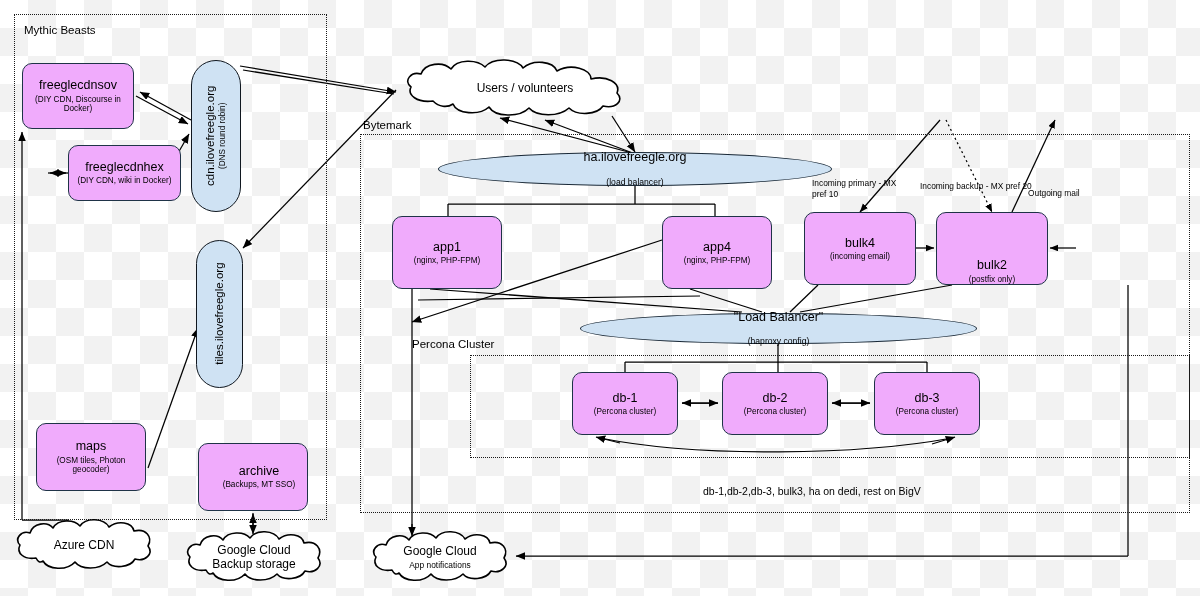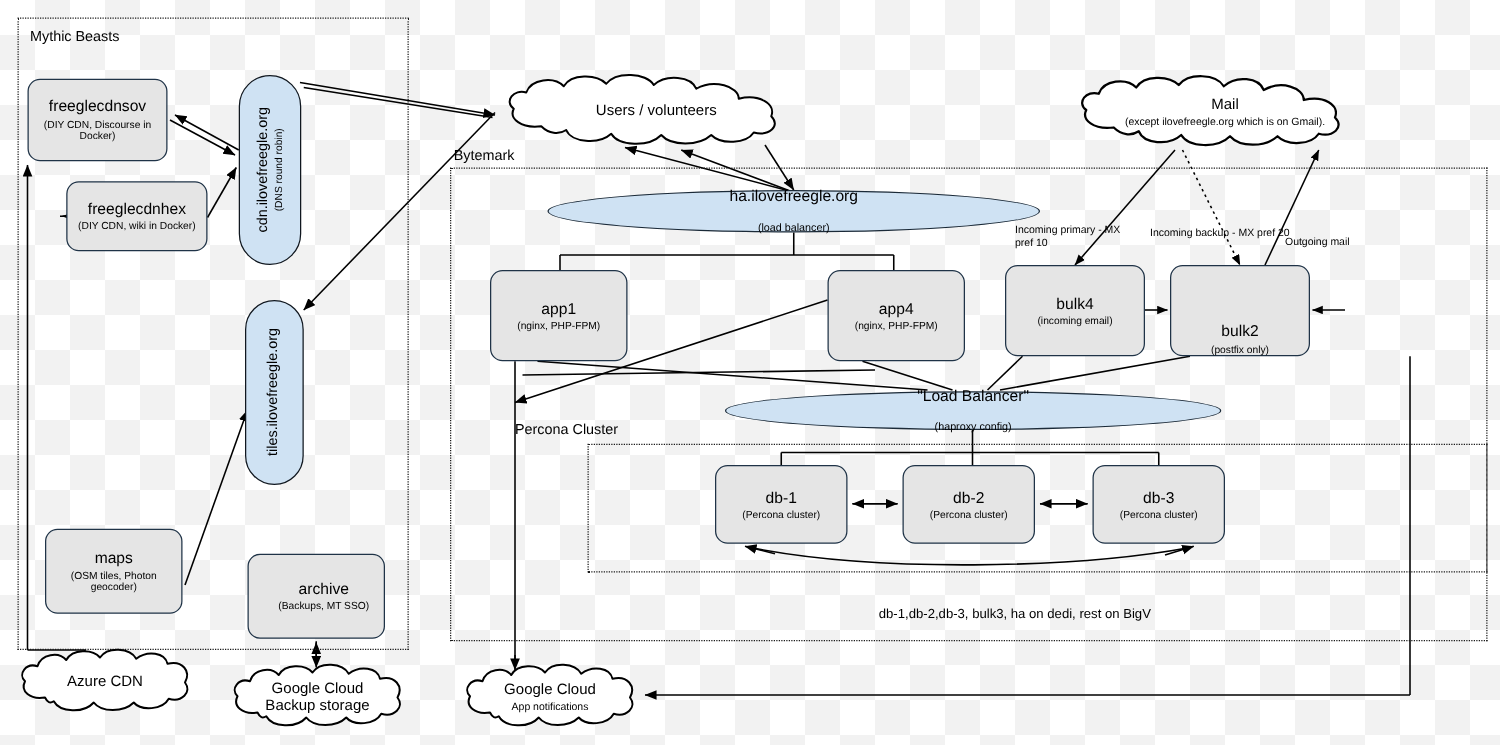--- a/index.html
+++ b/index.html
@@ -19,21 +19,21 @@
       linear-gradient(45deg,#f2f2f2 25%,transparent 25%,transparent 75%,#f2f2f2 75%);
     background-size:56px 56px;
     background-position:0 0,28px 28px;
   }
 
   svg#edges{position:absolute;left:0;top:0;width:1200px;height:596px;overflow:visible;}
 
   .node{
     position:absolute;
     box-sizing:border-box;
-    background:#e5e5e5;
+    background:#f0abfc;
     border:1.4px solid #1f3347;
     border-radius:10px;
     display:flex;flex-direction:column;
     align-items:center;justify-content:center;
     text-align:center;
     color:#000;
     line-height:1.15;
   }
   .node .t1{font-size:12.5px;}
   .node .t2{font-size:8.2px;margin-top:2px;}
@@ -173,33 +173,20 @@
                C62,2 82,2 90,10 C98,0 122,1 128,11 C138,2 158,4 162,14
                C176,6 196,12 196,22 C212,18 226,26 222,36 C230,44 220,52 208,49
                C202,58 182,59 174,51 C164,60 142,60 134,51 C124,61 100,60 94,50
                C84,59 62,57 58,47 C52,51 44,50 38,44 Z" fill="#ffffff" stroke="#000" stroke-width="1.6" stroke-linejoin="round"></path>
     </svg>
     <div class="ctext">
       <span class="t1only">Users / volunteers</span>
     </div>
   </div>
 
-  <div class="cloud" style="left:855px;top:58px;width:250px;height:62px;">
-    <svg width="250" height="62" viewBox="0 0 250 62">
-      <path d="M36,44 C20,46 10,38 14,30 C6,24 14,14 24,17 C28,6 46,4 54,12
-               C60,2 80,2 88,10 C96,0 118,1 124,11 C134,2 152,4 156,14
-               C170,6 188,12 188,22 C204,18 217,26 213,36 C221,44 211,52 200,49
-               C194,58 175,59 167,51 C157,60 137,60 129,51 C119,61 96,60 90,50
-               C80,59 60,57 56,47 C50,51 42,50 36,44 Z" fill="#ffffff" stroke="#000" stroke-width="1.8" stroke-linejoin="round"></path>
-    </svg>
-    <div class="ctext">
-      <span class="t1">Mail</span>
-      <span class="t2">(except ilovefreegle.org which is on Gmail).</span>
-    </div>
-  </div>
 
   <div class="cloud" style="left:12px;top:516px;width:144px;height:58px;">
     <svg width="144" height="58" viewBox="0 0 144 58">
       <path d="M24,42 C12,44 4,37 8,29 C2,23 9,14 18,17 C21,7 35,5 41,12
                C46,3 62,3 68,10 C74,1 92,2 97,11 C106,4 120,6 122,15
                C134,12 141,21 136,30 C142,38 133,46 123,43
                C118,52 101,53 95,46 C87,54 69,54 63,46 C55,55 36,54 31,45
                C28,47 26,46 24,42 Z" fill="#ffffff" stroke="#000" stroke-width="1.6" stroke-linejoin="round"></path>
     </svg>
     <div class="ctext">
@@ -256,21 +243,21 @@
   <div class="ell" style="left:580px;top:313px;width:397px;height:31px;">
     <span class="t1">"Load Balancer"</span>
     <span class="t2">(haproxy config)</span>
   </div>
 
   <div class="node" style="left:22px;top:63px;width:112px;height:66px;">
     <span class="t1">freeglecdnsov</span>
     <span class="t2">(DIY CDN, Discourse in Docker)</span>
   </div>
 
-  <div class="node" style="left:53px;top:145px;width:113px;height:56px;">
+  <div class="node" style="left:68px;top:145px;width:113px;height:56px;">
     <span class="t1">freeglecdnhex</span>
     <span class="t2">(DIY CDN, wiki in Docker)</span>
   </div>
 
   <div class="node" style="left:36px;top:423px;width:110px;height:68px;">
     <span class="t1">maps</span>
     <span class="t2" style="max-width:90px;">(OSM tiles, Photon geocoder)</span>
   </div>
 
   <div class="node" style="left:198px;top:443px;width:110px;height:68px;padding-left:12px;">

